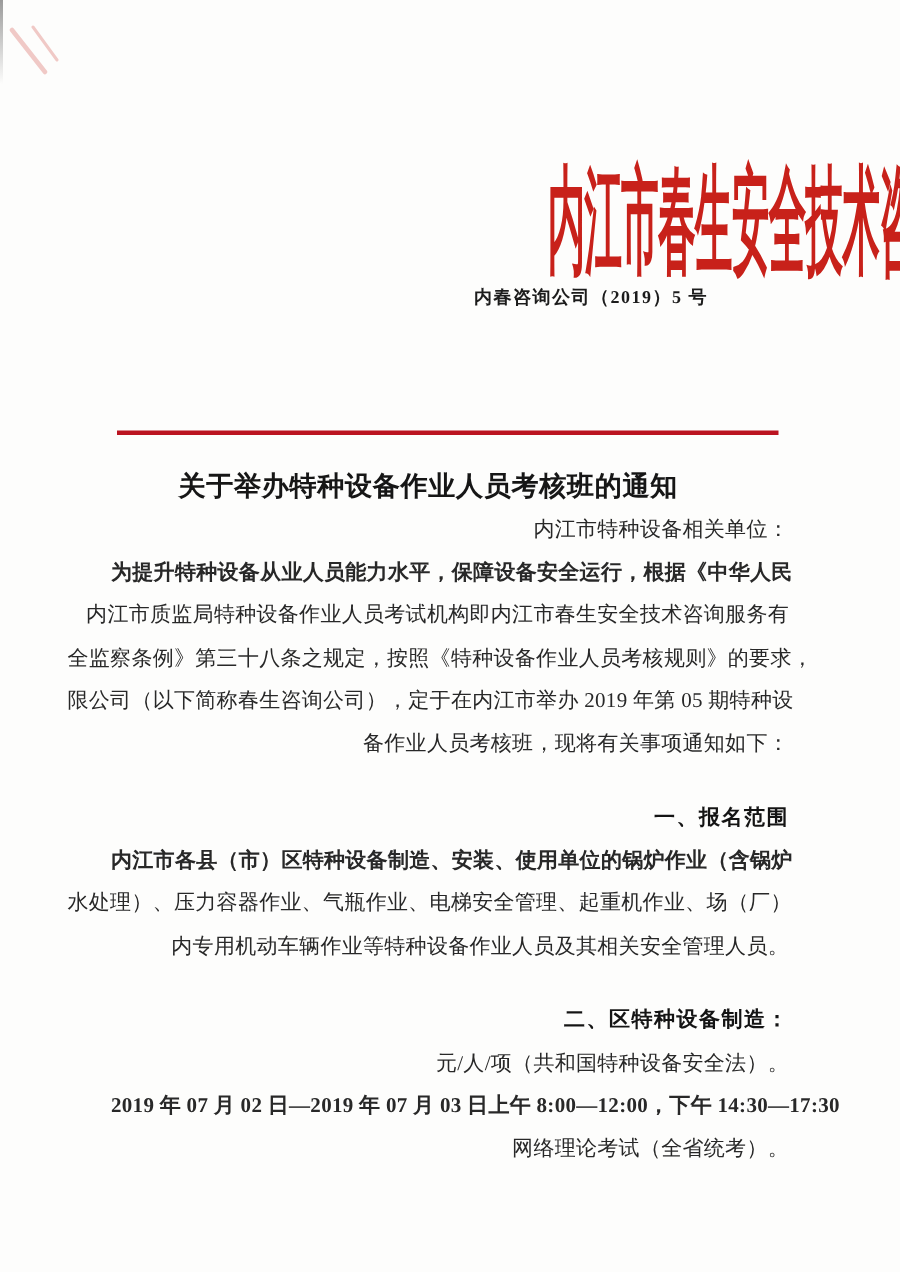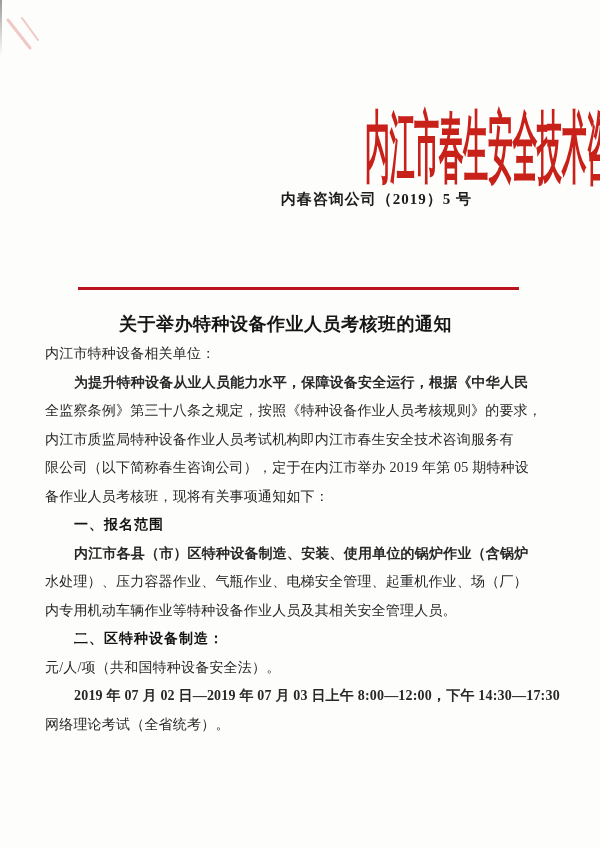--- a/index.html
+++ b/index.html
@@ -42,21 +42,21 @@
     transform-origin: 50% 50%;
     letter-spacing: -1px;
   }
   .issue-no {
     position: absolute; top: 190px; left: 0;
     width: 600px;
     text-align: right;
     padding-right: 128px;
     box-sizing: border-box;
     font-weight: bold;
-    font-size: 15px;
+    font-size: 12px;
     letter-spacing: 1px;
     color: #1c1c1c;
   }
   .red-rule {
     position: absolute; top: 287px; left: 78px;
     width: 441px; height: 3px;
     background: var(--rule, #bb1420);
   }
   .notice-title {
     position: absolute; top: 312px; left: 45px;
@@ -71,23 +71,24 @@
     position: absolute; top: 340px; left: 45px;
     width: 481px;
     font-size: 14px;
     letter-spacing: .2px;
     color: var(--text, #282828);
   }
   .doc-body .line {
     height: 28.5px;
     line-height: 28.5px;
     white-space: nowrap;
+    text-align: right;
   }
   .doc-body .line.indent { padding-left: 29px; font-weight: bold; }
-  .doc-body .line.bold { font-weight: bold; color: #141414; letter-spacing: 1px; }
+  .doc-body .line.bold { font-weight: bold; color: #141414; letter-spacing: 1px; margin-top: 21px; }
 </style>
 </head>
 <body>
 
 <div class="page">
 
   <div class="edge-artifact"></div>
 
   <svg class="corner-mark" width="60" height="48" viewBox="0 0 60 48">
     <path d="M4 6 L26 34" stroke="#d96a63" stroke-width="3" fill="none" stroke-linecap="round"></path>
@@ -100,22 +101,22 @@
 
   <div class="issue-no">内春咨询公司（2019）5 号</div>
 
   <div class="red-rule"></div>
 
   <div class="notice-title">关于举办特种设备作业人员考核班的通知</div>
 
   <div class="doc-body">
       <div class="line">内江市特种设备相关单位：</div>
       <div class="line indent">为提升特种设备从业人员能力水平，保障设备安全运行，根据《中华人民</div>
+      <div class="line">内江市质监局特种设备作业人员考试机构即内江市春生安全技术咨询服务有</div>
       <div class="line">全监察条例》第三十八条之规定，按照《特种设备作业人员考核规则》的要求，</div>
-      <div class="line">内江市质监局特种设备作业人员考试机构即内江市春生安全技术咨询服务有</div>
       <div class="line">限公司（以下简称春生咨询公司），定于在内江市举办 2019 年第 05 期特种设</div>
       <div class="line">备作业人员考核班，现将有关事项通知如下：</div>
       <div class="line indent bold">一、报名范围</div>
       <div class="line indent">内江市各县（市）区特种设备制造、安装、使用单位的锅炉作业（含锅炉</div>
       <div class="line">水处理）、压力容器作业、气瓶作业、电梯安全管理、起重机作业、场（厂）</div>
       <div class="line">内专用机动车辆作业等特种设备作业人员及其相关安全管理人员。</div>
       <div class="line indent bold">二、区特种设备制造：</div>
       <div class="line">元/人/项（共和国特种设备安全法）。</div>
       <div class="line indent">2019 年 07 月 02 日—2019 年 07 月 03 日上午 8:00—12:00，下午 14:30—17:30</div>
       <div class="line">网络理论考试（全省统考）。</div>

